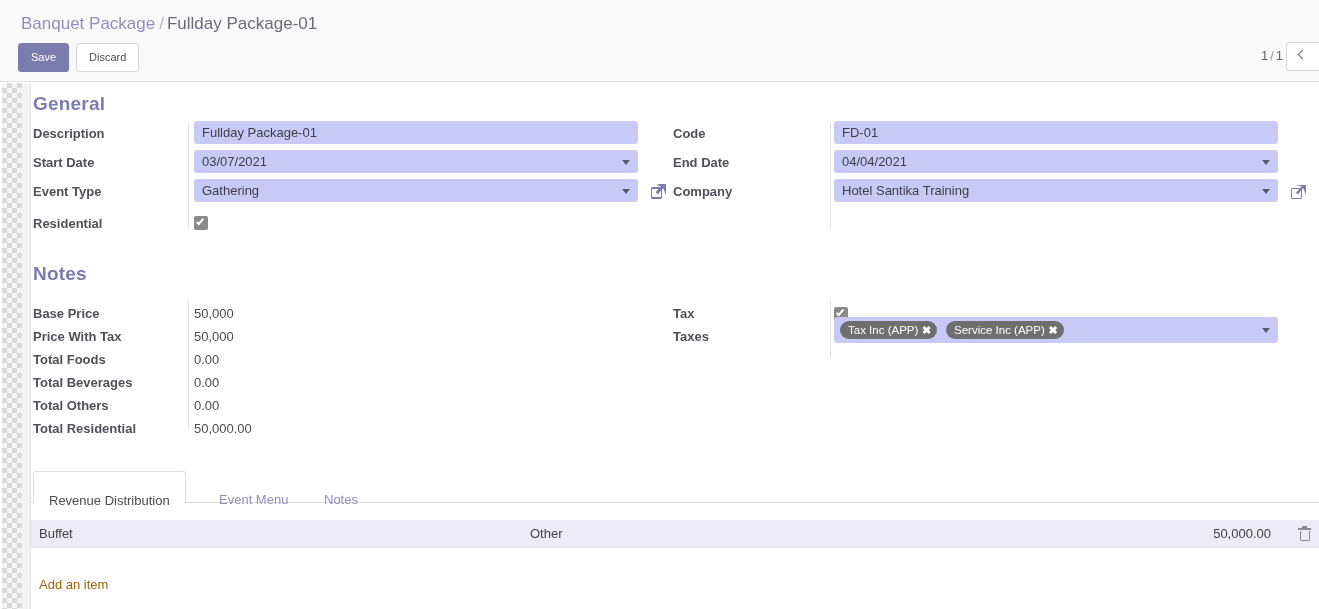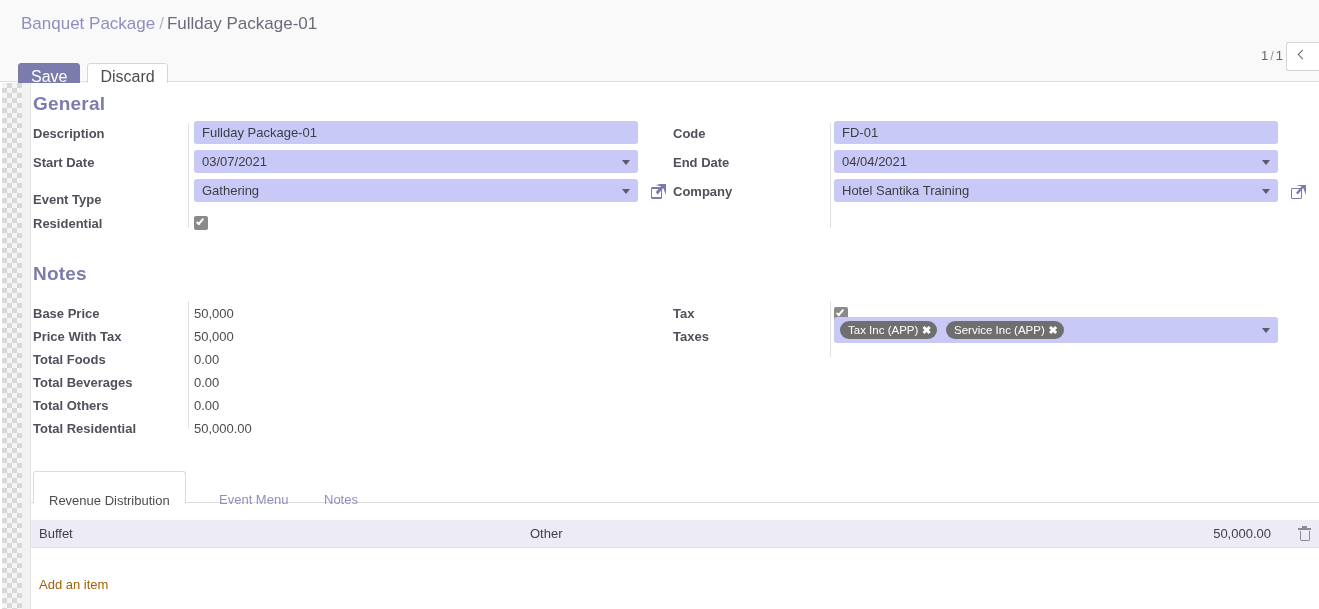--- a/index.html
+++ b/index.html
@@ -51,27 +51,26 @@
   }
 
   .btn-row {
     position: absolute;
     left: 18px; top: 43px;
   }
   .btn {
     display: inline-block;
     vertical-align: top;
     font-family: "Liberation Sans", sans-serif;
-    font-size: 16px;
+    font-size: 11px;
     line-height: 14px;
     padding: 6px 12px 7px 12px;
     border-radius: 3px;
     cursor: pointer;
     border: 1px solid transparent;
-    margin-top: 20px;
   }
   .btn-save {
     background: #7c7bad;
     border-color: #7c7bad;
     color: #ffffff;
   }
   .btn-discard {
     background: #ffffff;
     border-color: #d6d6d6;
     color: #4c4c4c;
@@ -406,21 +405,21 @@
 
     <div class="lbl" style="left:2px; top:43px;">Description</div>
     <div class="fld" style="left:163px; top:38px; width:444px;">Fullday Package-01</div>
 
     <div class="lbl" style="left:2px; top:72px;">Start Date</div>
     <div class="fld select" style="left:163px; top:67px; width:444px;">
       <span>03/07/2021</span>
       <span class="caret"></span>
     </div>
 
-    <div class="lbl" style="left:2px; top:101px;margin-top:8px;">Event Type</div>
+    <div class="lbl" style="left:2px; top:101px;">Event Type</div>
     <div class="fld select" style="left:163px; top:96px; width:444px;">
       <span>Gathering</span>
       <span class="caret"></span>
     </div>
 
     <div class="lbl" style="left:2px; top:133px;">Residential</div>
     <div class="chk" style="left:163px; top:133px;">
       <span class="tick"></span>
     </div>
 

